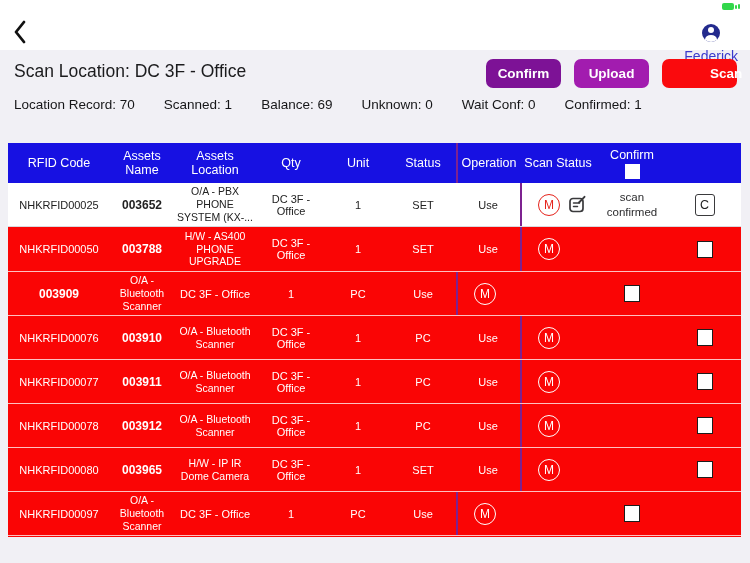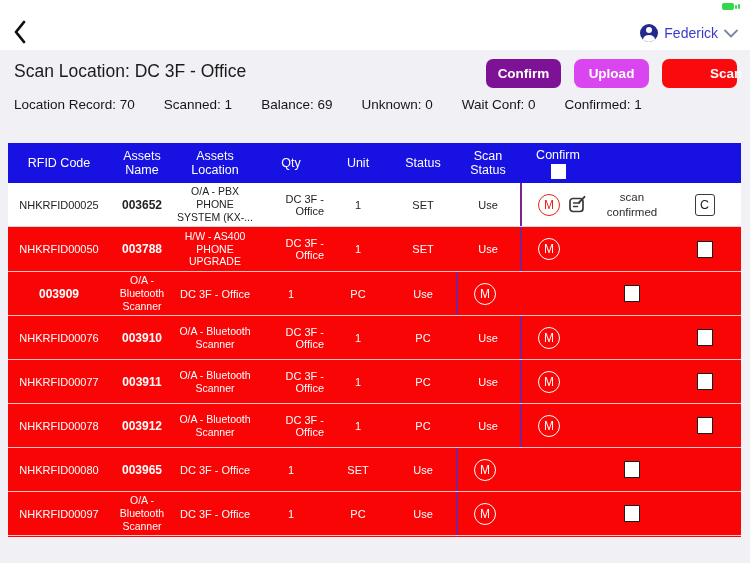--- a/index.html
+++ b/index.html
@@ -13,21 +13,21 @@
 
   
   .topbar { position:absolute; top:0; left:0; width:750px; height:50px; background:#ffffff; }
   .battery { position:absolute; top:3px; right:16px; width:12px; height:7px;
              background:var(--battery-green); border-radius:2px; }
   .battery::after { content:""; position:absolute; right:-2.5px; top:1.5px; width:2px; height:4px;
              background:var(--battery-green); border-radius:1px; }
   .battery-extra { position:absolute; top:4px; right:10px; width:2px; height:5px;
              background:var(--battery-green); border-radius:1px; }
   .back-btn { position:absolute; left:12px; top:19px; width:20px; height:26px; cursor:pointer; }
-  .user-cluster { position:absolute; right:12px; top:24px; display:flex; align-items:center; gap:6px; }
+  .user-cluster { position:absolute; right:12px; top:24px; display:flex; align-items:center; gap:6px;flex-direction:column; }
   .avatar { position:relative; width:18px; height:18px; border-radius:50%;
             background:#232a8d; overflow:hidden; }
   .avatar .head { position:absolute; top:3px; left:6px; width:6px; height:6px; border-radius:50%; background:#fff; }
   .avatar .shoulders { position:absolute; top:10.5px; left:3px; width:12px; height:9px; border-radius:50%; background:#fff; }
   .user-name { font-size:14px; color:var(--accent-user-blue); }
   .user-caret { display:flex; }
 
   
   .page-head { position:absolute; top:50px; left:0; width:750px; }
   .page-title { position:absolute; left:14px; top:11px; font-size:17.5px; color:#1b1b1d; }
@@ -54,21 +54,21 @@
   .trow.sliver { height:4px; }
 
   .cell { display:flex; flex-direction:column; align-items:center; justify-content:center;
           text-align:center; padding:1px 2px; overflow:hidden; }
   .cell.op { flex-direction:row; justify-content:flex-start; padding-left:16px; gap:7px; }
   .cell.divided { border-left:2px solid var(--divider-purple); }
 
   .c-rfid { font-size:11px; }
   .c-no { font-size:12px; font-weight:700; }
   .c-name { font-size:10.5px; line-height:1.22; }
-  .c-loc, .c-qty, .c-unit, .c-status { font-size:11px;text-align:right; }
+  .c-loc, .c-qty, .c-unit, .c-status { font-size:11px; }
   .c-scan { font-size:11.5px; line-height:1.25; color:#2c2c2e; }
   .trow.red .c-scan { color:#fff; }
 
   .m-icon { display:flex; align-items:center; justify-content:center;
             width:22px; height:22px; border-radius:50%; border:1.5px solid;
             font-size:12px; font-weight:500; cursor:pointer; }
   .trow.plain .m-icon { color:var(--m-icon-red); border-color:var(--m-icon-red); }
   .trow.red .m-icon { color:#fff; border-color:#fff; }
   .edit-icon { cursor:pointer; display:flex; }
 
@@ -105,21 +105,21 @@
           <polyline points="1,1.5 7,7.5 13,1.5" fill="none" stroke="#7c86a0" stroke-width="1.8" stroke-linecap="round" stroke-linejoin="round"></polyline>
         </svg>
       </span>
     </div>
   </div>
 
   <div class="page-head">
     <div class="page-title">Scan Location: DC 3F - Office</div>
     <div class="head-buttons">
       <button class="hbtn" style="background: rgb(125, 18, 150);">Confirm</button>
-      <button class="hbtn" style="background: #d946ef; border-radius: 8px;">Upload</button>
+      <button class="hbtn" style="background: #a21caf;">Upload</button>
       <button class="hbtn" style="background: rgb(250, 10, 13); padding-left: 48px;">Scan</button>
     </div>
   </div>
 
   <div class="stats">
     <span class="stat">Location Record: 70</span>
     <span class="stat">Scanned: 1</span>
     <span class="stat">Balance: 69</span>
     <span class="stat">Unknown: 0</span>
     <span class="stat">Wait Conf: 0</span>
@@ -127,20 +127,21 @@
   </div>
 
   <div class="assets-table">
     <div class="thead">
       <div class="cell">RFID Code</div>
       <div class="cell">Assets Name</div>
       <div class="cell">Assets Location</div>
       <div class="cell">Qty</div>
       <div class="cell">Unit</div>
       <div class="cell">Status</div>
+      <div class="cell divided">Operation</div>
       <div class="cell">Scan Status</div>
       <div class="cell confirm-head">
         <span>Confirm</span>
         <div class="head-checkbox"></div>
       </div>
     </div>
     <div>
         <div class="trow plain">
           <div class="cell c-rfid">NHKRFID00025</div>
           <div class="cell c-no">003652</div>
@@ -240,20 +241,21 @@
             <span class="m-icon">M</span>
           </div>
           <div class="cell c-scan"></div>
           <div class="cell">
             <div class="checkbox"></div>
           </div>
         </div>
         <div class="trow red">
           <div class="cell c-rfid">NHKRFID00080</div>
           <div class="cell c-no">003965</div>
+          <div class="cell c-name">H/W - IP IR Dome Camera</div>
           <div class="cell c-loc">DC 3F - Office</div>
           <div class="cell c-qty">1</div>
           <div class="cell c-unit">SET</div>
           <div class="cell c-status">Use</div>
           <div class="cell op divided">
             <span class="m-icon">M</span>
           </div>
           <div class="cell c-scan"></div>
           <div class="cell">
             <div class="checkbox"></div>

